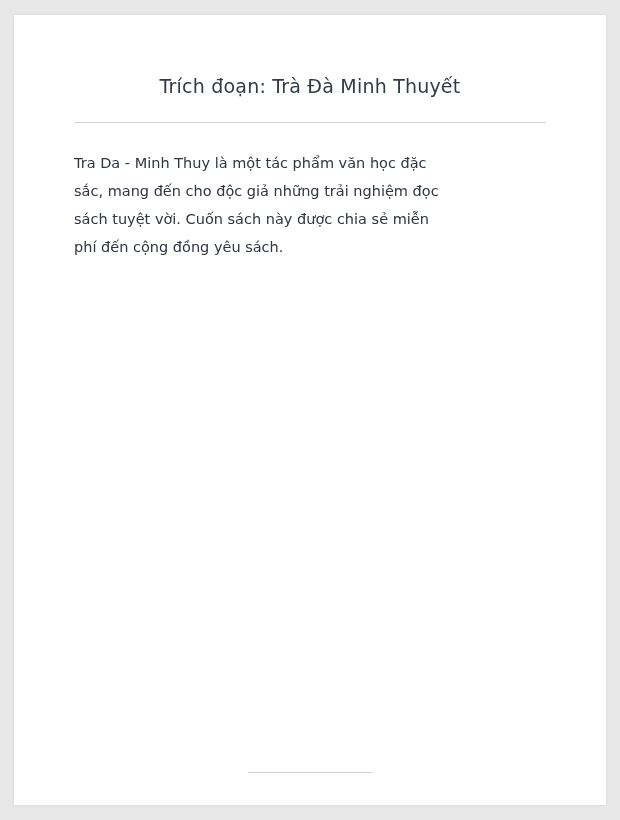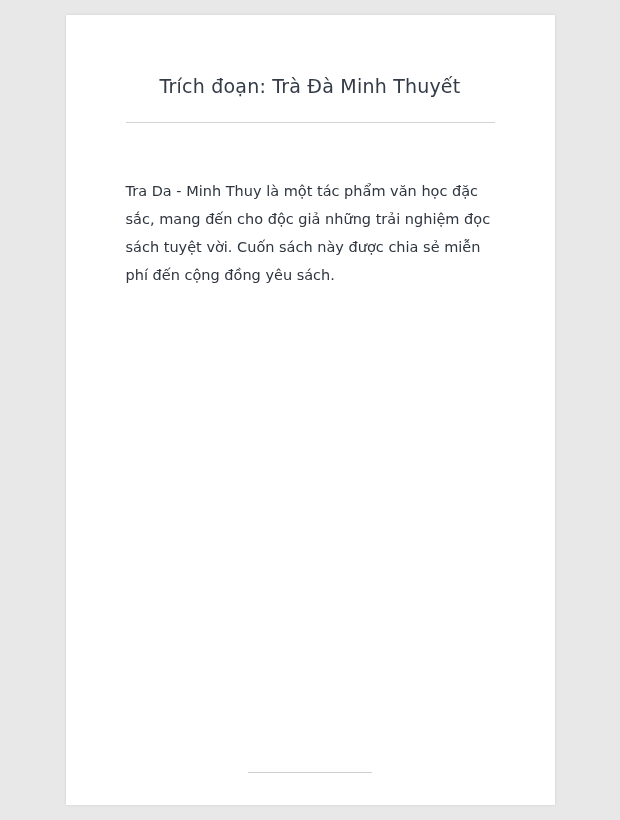--- a/index.html
+++ b/index.html
@@ -11,21 +11,21 @@
     height: 820px;
     background: #e8e8e8;
     font-family: "DejaVu Sans", sans-serif;
     display: flex;
     align-items: center;
     justify-content: center;
     overflow: hidden;
   }
   .page {
     position: relative;
-    width: 489px;
+    width: 592px;
     height: 790px;
     background: #ffffff;
     box-shadow: 0 0 3px rgba(0,0,0,0.10);
     box-sizing: border-box;
   }
   .page-inner {
     padding: 52px 60px 0 60px;
   }
   .doc-title {
     text-align: center;
@@ -37,21 +37,21 @@
     padding-top: 6px;
     line-height: 1.4;
   }
   .title-rule {
     margin: 22px 0 0 0;
     border: none;
     border-top: 1px solid #d3d3d3;
     height: 0;
   }
   .body-text {
-    margin-top: 54px;
+    margin-top: 26px;
     font-size: 14.5px;
     color: #2f3640;
     line-height: 28px;
     white-space: pre-wrap;
     word-break: break-word;
   }
   .footer {
     position: absolute;
     left: 0;
     right: 0;

